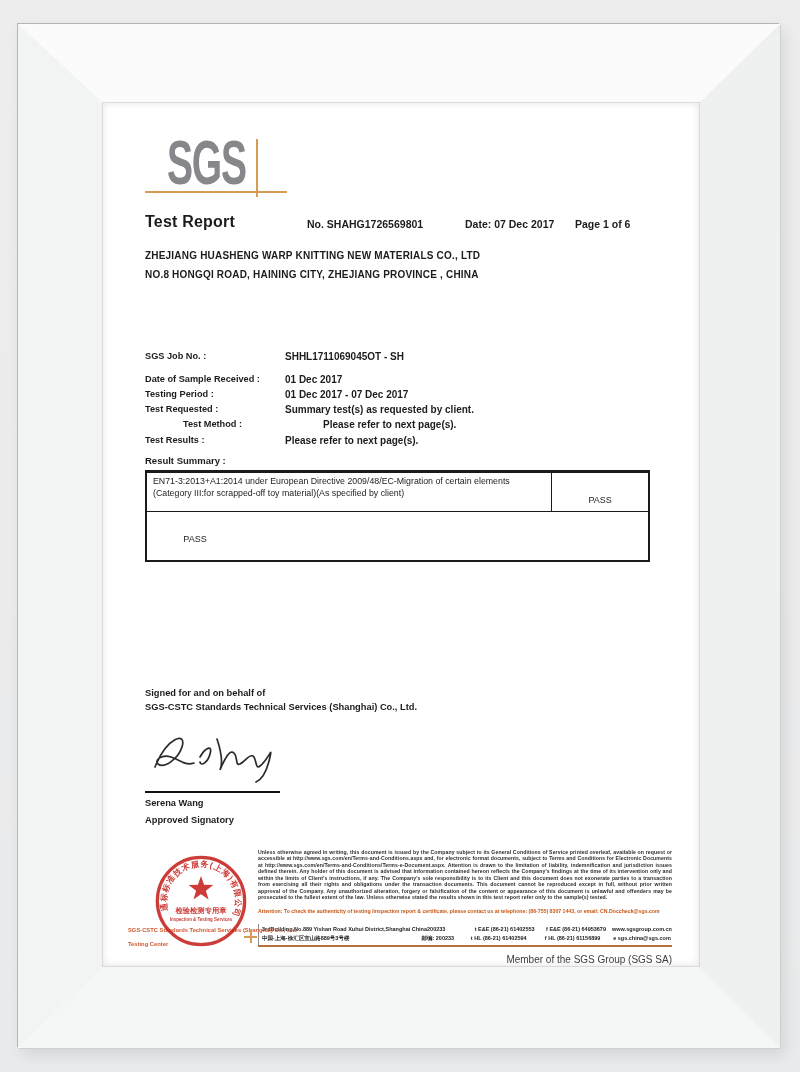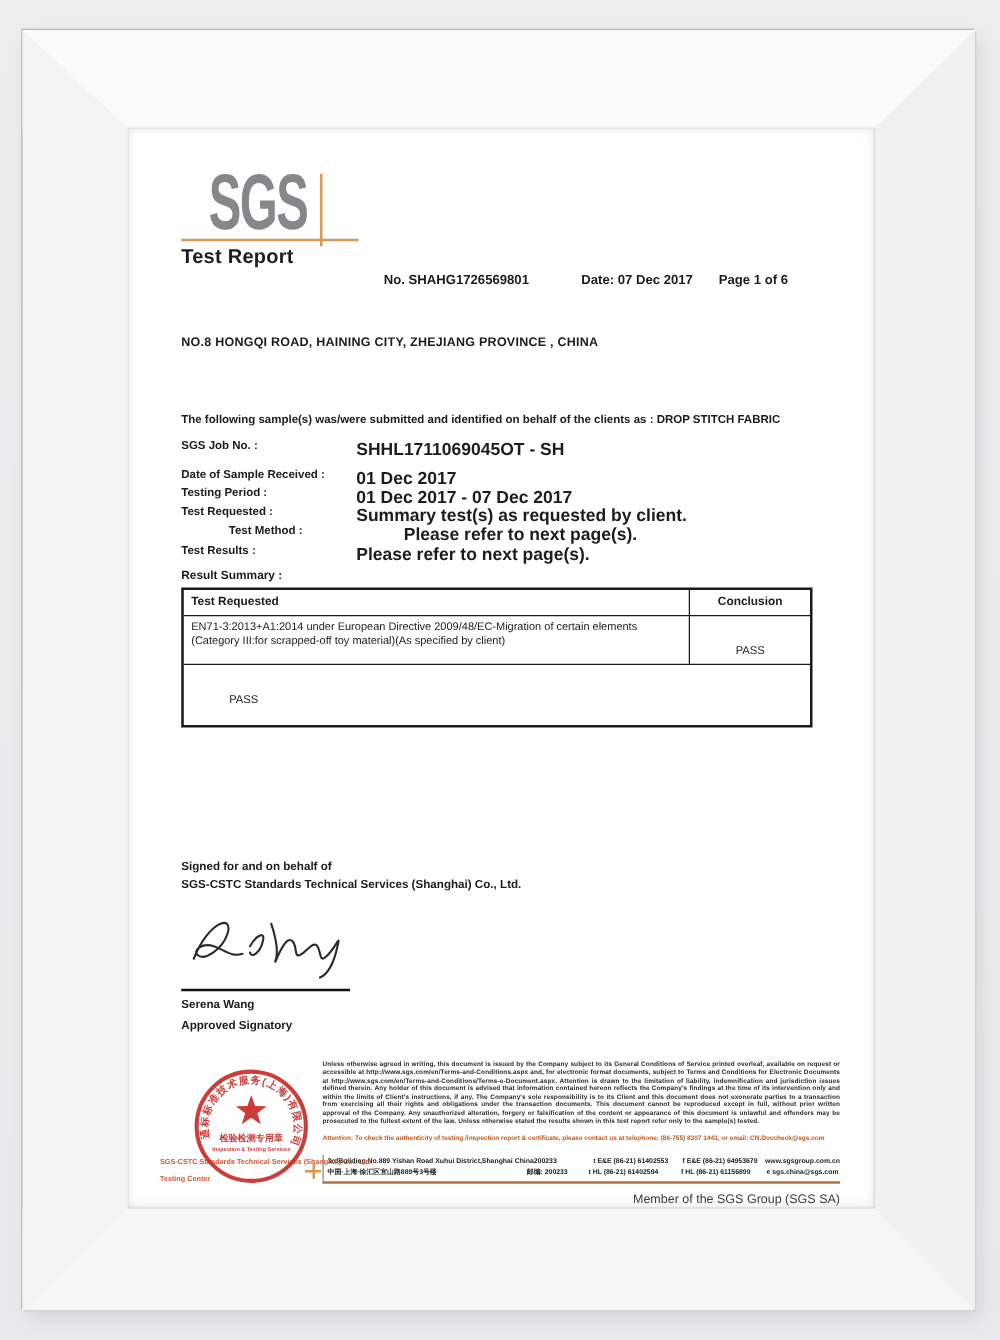--- a/index.html
+++ b/index.html
@@ -26,28 +26,28 @@
   }
   .abs{position:absolute;}
   
   .logo-text{
     left:64px;top:32px;font-size:63px;line-height:54px;font-weight:bold;color:#85878a;
     letter-spacing:-2px;transform:scaleX(.62);transform-origin:left top;
   }
   .logo-hline{left:42px;top:88px;width:142px;height:2px;background:#d89a55;}
   .logo-vline{left:153px;top:36px;width:2px;height:58px;background:#d89a55;}
   
-  .title{left:42px;top:94px;font-size:16px;font-weight:bold;letter-spacing:.2px;}
+  .title{left:42px;top:110px;font-size:16px;font-weight:bold;letter-spacing:.2px;}
   .hmeta{top:115px;font-size:10.5px;font-weight:bold;}
   .no{left:204px;} .date{left:362px;} .page{left:472px;}
   .client{left:42px;font-size:10px;font-weight:bold;letter-spacing:.2px;}
   .client.n1{top:147px;} .client.n2{top:166px;}
   .sample{left:42px;top:227px;font-size:9.2px;font-weight:bold;width:540px;}
   .frow{left:42px;font-size:9.2px;font-weight:bold;}
-  .fval{left:182px;font-size:14px;font-weight:bold;}
+  .fval{left:182px;font-size:10px;font-weight:bold;}
   .r0{top:248px;} .r1{top:271px;} .r2{top:286px;} .r3{top:301px;} .r4{top:316px;margin-left:38px;} .r5{top:332px;}
   .summary{left:42px;top:352px;font-size:9.5px;font-weight:bold;}
   
   .rtable{left:42px;top:367px;width:505px;border:2px solid #1a1a1a;box-sizing:border-box;}
   .trow{display:flex;}
   .tcell{box-sizing:border-box;padding:3px 6px;font-size:8.8px;line-height:11.5px;}
   .tc-test{width:407px;border-right:1px solid #1a1a1a;}
   .tc-con{width:96px;text-align:center;}
   .thead .tcell{font-weight:bold;font-size:9.5px;padding-top:4px;padding-bottom:4px;}
   .rrow{border-top:1px solid #1a1a1a;}
@@ -91,44 +91,40 @@
 
   <div class="abs logo-text">SGS</div>
   <div class="abs logo-hline"></div>
   <div class="abs logo-vline"></div>
 
   <div class="abs title">Test Report</div>
   <div class="abs hmeta no">No. SHAHG1726569801</div>
   <div class="abs hmeta date">Date: 07 Dec 2017</div>
   <div class="abs hmeta page">Page 1 of 6</div>
 
+  <div class="abs client n1">ZHEJIANG HUASHENG WARP KNITTING NEW MATERIALS CO., LTD</div>
   <div class="abs client n2">NO.8 HONGQI ROAD, HAINING CITY, ZHEJIANG PROVINCE , CHINA</div>
 
-  <div class="abs sample">The following sample(s) was/were submitted and identified on behalf of the clients as : DROP STITCH FABRIC</div>
 
   <div class="abs frow r0">SGS Job No. :</div>
   <div class="abs fval r0">SHHL1711069045OT - SH</div>
   <div class="abs frow r1">Date of Sample Received :</div>
   <div class="abs fval r1">01 Dec 2017</div>
   <div class="abs frow r2">Testing Period :</div>
   <div class="abs fval r2">01 Dec 2017 - 07 Dec 2017</div>
   <div class="abs frow r3">Test Requested :</div>
   <div class="abs fval r3">Summary test(s) as requested by client.</div>
   <div class="abs frow r4">Test Method :</div>
   <div class="abs fval r4">Please refer to next page(s).</div>
   <div class="abs frow r5">Test Results :</div>
   <div class="abs fval r5">Please refer to next page(s).</div>
 
   <div class="abs summary">Result Summary :</div>
 
   <div class="abs rtable">
-    <div class="trow thead">
-      <div class="tcell tc-test">Test Requested</div>
-      <div class="tcell tc-con">Conclusion</div>
-    </div>
     <div class="trow rrow row-a">
       <div class="tcell tc-test">EN71-3:2013+A1:2014 under European Directive 2009/48/EC-Migration of certain elements (Category III:for scrapped-off toy material)(As specified by client)</div>
       <div class="tcell tc-con pass">PASS</div>
     </div>
     <div class="trow rrow row-b">
       <div class="tcell tc-con pass">PASS</div>
     </div>
   </div>
 
   <div class="abs signedfor">Signed for and on behalf of</div>

